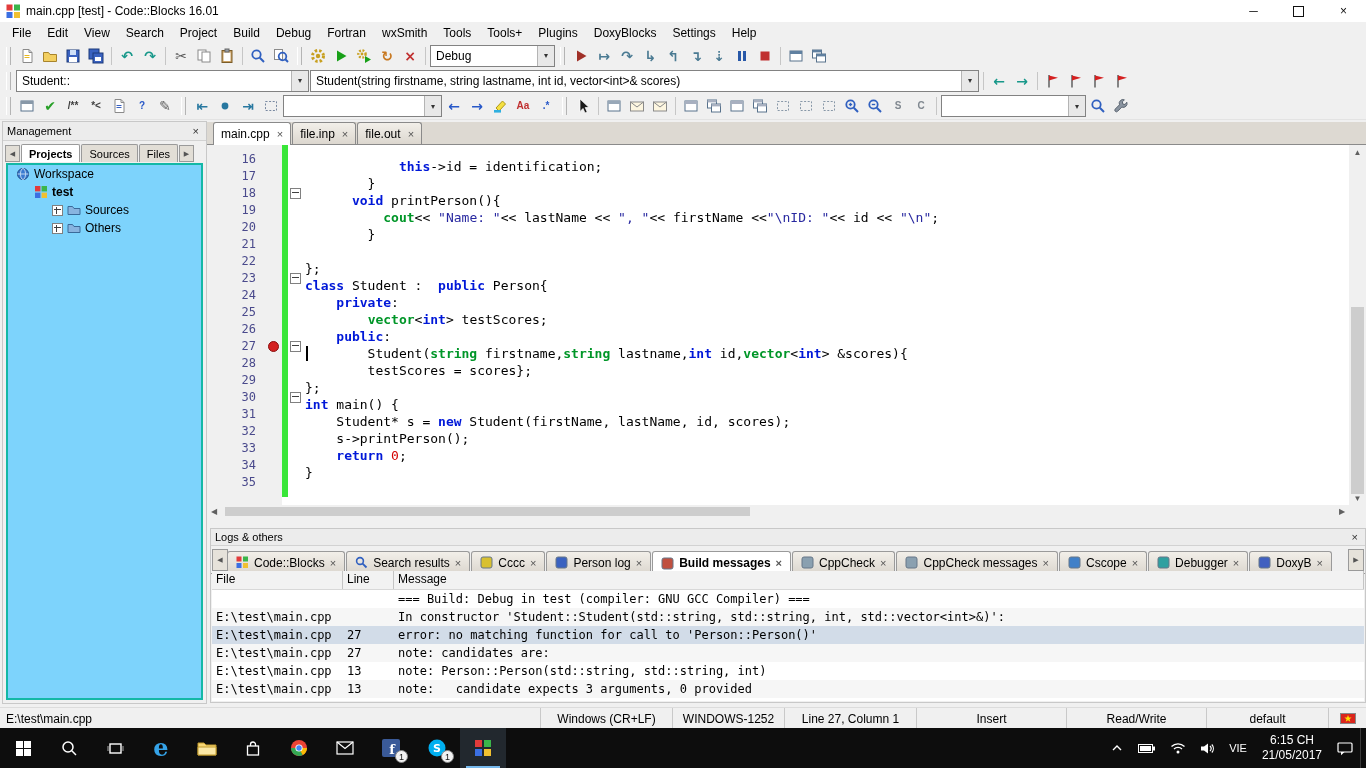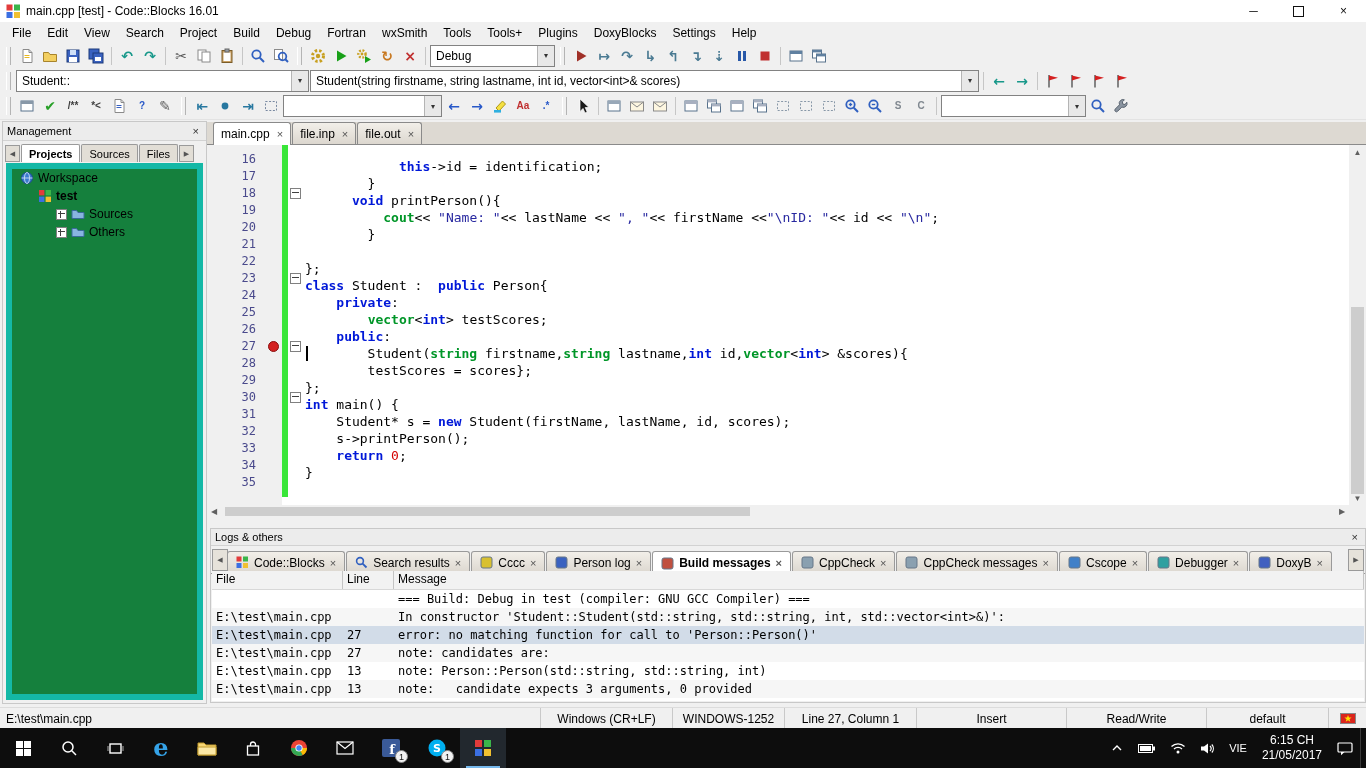--- a/index.html
+++ b/index.html
@@ -36,21 +36,21 @@
   #mgmt{position:absolute;left:2px;top:121px;width:203px;height:581px;background:#f0f0f0;border:1px solid #c8c8c8}
   #mgmtHead{height:18px;display:flex;align-items:center;background:#ececec;border-bottom:1px solid #d2d2d2;padding:0 4px}
   #mgmtHead .caption{font-size:11px}
   #mgmtHead .closex{margin-left:auto;font-size:11px;color:#333;padding:0 3px}
   #mgmtTabs{height:20px;display:flex;align-items:flex-end;padding:1px 2px 0 2px;gap:1px}
   .mscroll{width:13px;height:15px;display:flex;align-items:center;justify-content:center;font-size:7px;color:#555;
     background:#e2ded6;border:1px solid #9a9a9a}
   .mtab{height:17px;padding:0 7px;font-size:11px;display:flex;align-items:center;border:1px solid #9a9a9a;
     background:#e2ded6;border-bottom:none;border-radius:2px 2px 0 0}
   .mtab.active{background:#fff;font-weight:bold}
-  #mgmtTree{position:absolute;left:3px;top:41px;right:3px;bottom:3px;background:#15803d;border:6px solid #14b8a6;overflow:hidden}
+  #mgmtTree{position:absolute;left:3px;top:41px;right:3px;bottom:3px;background:#7dd3fc;border:2px solid #14b8a6;overflow:hidden}
   .titem{height:18px;display:flex;align-items:center;gap:4px;white-space:nowrap}
   .titem .tlabel{font-size:12px}
   .titem.bold .tlabel{font-weight:bold}
   .expander{width:9px;height:9px;border:1px solid #808080;background:#fff;position:relative;flex:none}
   .expander::before{content:"";position:absolute;left:1px;right:1px;top:3px;height:1px;background:#404040}
   .expander.plus::after{content:"";position:absolute;top:1px;bottom:1px;left:3px;width:1px;background:#404040}
   
   #ezone{position:absolute;left:207px;top:119px;width:1159px;height:588px}
   #etabs{position:absolute;left:0;top:3px;width:1159px;height:22px;border-bottom:1px solid #8a8a8a;
     padding-left:6px;background:#ddd9d2;display:flex;align-items:flex-end}

